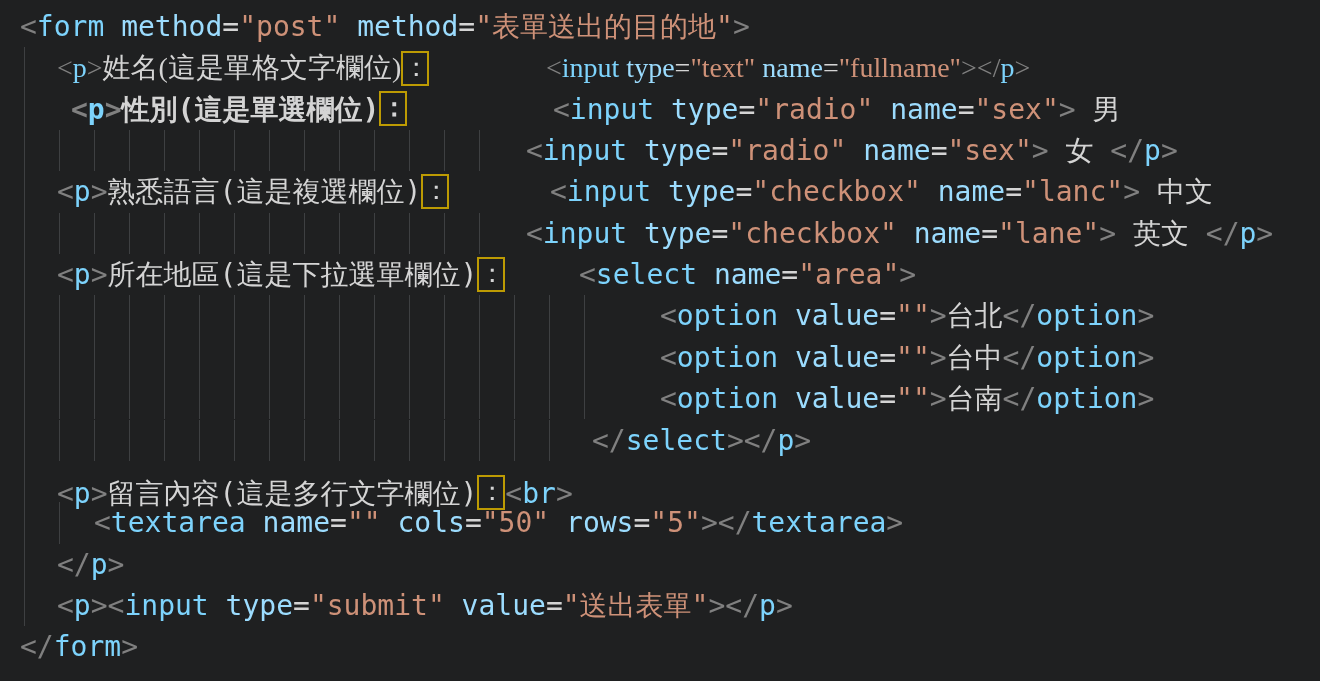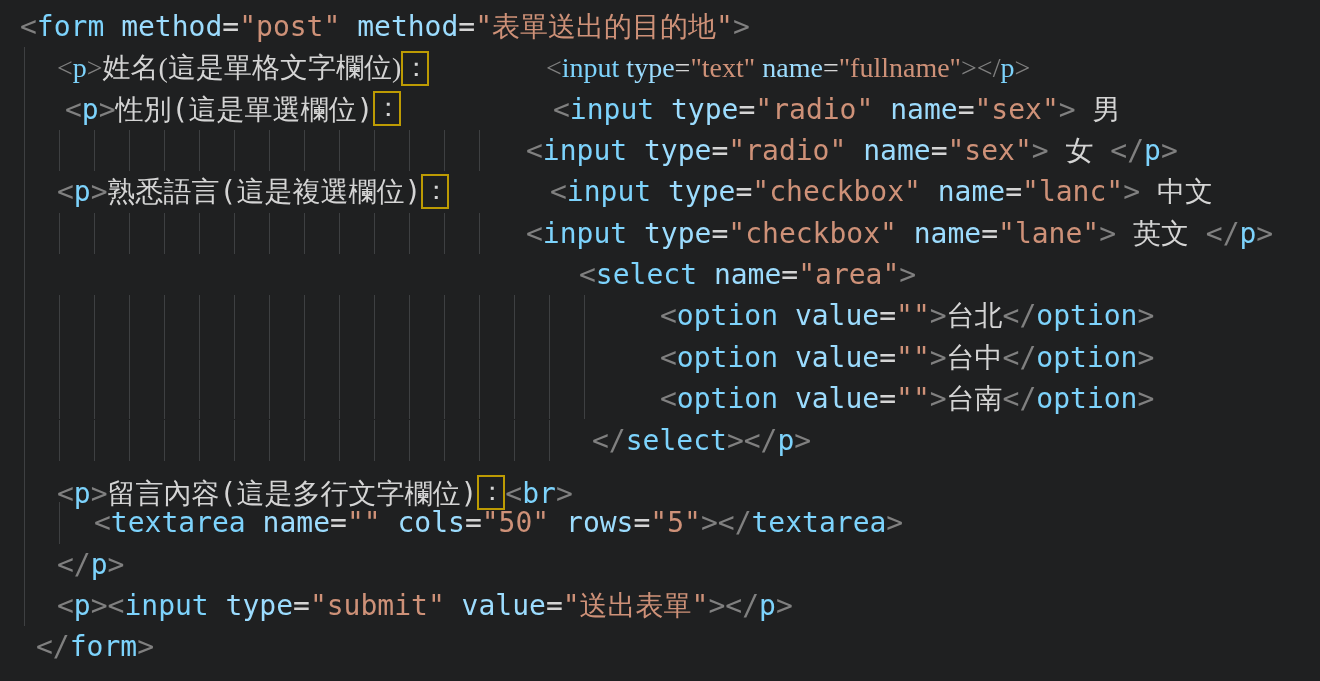--- a/index.html
+++ b/index.html
@@ -44,36 +44,37 @@
 <div class="screen" style="background: rgb(31, 32, 33);">
     <div class="guide-long" style="left: 24px; top: 47px; height: 579px;"></div>
     <div class="line" style="top: 6px;">
       <span class="seg" style="left: 20px;"><span class="p">&lt;</span><span class="t">form</span><span class="x"> </span><span class="a">method</span><span class="e">=</span><span class="s">"post"</span><span class="x"> </span><span class="a">method</span><span class="e">=</span><span class="s">"表單送出的目的地"</span><span class="p">&gt;</span></span>
     </div>
     <div class="line" style="top: 47.35px; font-family: Liberation Serif, serif;">
       <span class="seg" style="left: 57px;"><span class="p">&lt;</span><span class="t">p</span><span class="p">&gt;</span><span class="x">姓名(這是單格文字欄位)</span><span class="ubox">：</span></span>
       <span class="seg" style="left: 546px;"><span class="p">&lt;</span><span class="t">input</span><span class="x"> </span><span class="a">type</span><span class="e">=</span><span class="s">"text"</span><span class="x"> </span><span class="a">name</span><span class="e">=</span><span class="s">"fullname"</span><span class="p">&gt;&lt;/</span><span class="t">p</span><span class="p">&gt;</span></span>
     </div>
     <div class="line" style="top: 88.7px;">
-      <span class="seg" style="left: 65px;"><span class="p">&lt;</span><span class="t">p</span><span class="p">&gt;</span><span class="x">性別(這是單選欄位)</span><span class="ubox">：</span></span>
+      <span class="seg" style="left: 71px; font-weight: bold;"><span class="p">&lt;</span><span class="t">p</span><span class="p">&gt;</span><span class="x">性別(這是單選欄位)</span><span class="ubox">：</span></span>
       <span class="seg" style="left: 553px;"><span class="p">&lt;</span><span class="t">input</span><span class="x"> </span><span class="a">type</span><span class="e">=</span><span class="s">"radio"</span><span class="x"> </span><span class="a">name</span><span class="e">=</span><span class="s">"sex"</span><span class="p">&gt;</span><span class="x"> 男</span></span>
     </div>
     <div class="line" style="top: 130.05px;">
       <div class="guides" style="left: 24px; width: 460px;"></div>
       <span class="seg" style="left: 526px;"><span class="p">&lt;</span><span class="t">input</span><span class="x"> </span><span class="a">type</span><span class="e">=</span><span class="s">"radio"</span><span class="x"> </span><span class="a">name</span><span class="e">=</span><span class="s">"sex"</span><span class="p">&gt;</span><span class="x"> 女 </span><span class="p">&lt;/</span><span class="t">p</span><span class="p">&gt;</span></span>
     </div>
     <div class="line" style="top: 171.4px;">
       <span class="seg" style="left: 57px;"><span class="p">&lt;</span><span class="t">p</span><span class="p">&gt;</span><span class="x">熟悉語言(這是複選欄位)</span><span class="ubox">：</span></span>
       <span class="seg" style="left: 550px;"><span class="p">&lt;</span><span class="t">input</span><span class="x"> </span><span class="a">type</span><span class="e">=</span><span class="s">"checkbox"</span><span class="x"> </span><span class="a">name</span><span class="e">=</span><span class="s">"lanc"</span><span class="p">&gt;</span><span class="x"> 中文</span></span>
     </div>
     <div class="line" style="top: 212.75px;">
       <div class="guides" style="left: 24px; width: 460px;"></div>
       <span class="seg" style="left: 526px;"><span class="p">&lt;</span><span class="t">input</span><span class="x"> </span><span class="a">type</span><span class="e">=</span><span class="s">"checkbox"</span><span class="x"> </span><span class="a">name</span><span class="e">=</span><span class="s">"lane"</span><span class="p">&gt;</span><span class="x"> 英文 </span><span class="p">&lt;/</span><span class="t">p</span><span class="p">&gt;</span></span>
     </div>
     <div class="line" style="top: 254.1px;">
+      <span class="seg" style="left: 57px;"><span class="p">&lt;</span><span class="t">p</span><span class="p">&gt;</span><span class="x">所在地區(這是下拉選單欄位)</span><span class="ubox">：</span></span>
       <span class="seg" style="left: 579px;"><span class="p">&lt;</span><span class="t">select</span><span class="x"> </span><span class="a">name</span><span class="e">=</span><span class="s">"area"</span><span class="p">&gt;</span></span>
     </div>
     <div class="line" style="top: 295.45px;">
       <div class="guides" style="left: 24px; width: 575px;"></div>
       <span class="seg" style="left: 660px;"><span class="p">&lt;</span><span class="t">option</span><span class="x"> </span><span class="a">value</span><span class="e">=</span><span class="s">""</span><span class="p">&gt;</span><span class="x">台北</span><span class="p">&lt;/</span><span class="t">option</span><span class="p">&gt;</span></span>
     </div>
     <div class="line" style="top: 336.8px;">
       <div class="guides" style="left: 24px; width: 575px;"></div>
       <span class="seg" style="left: 660px;"><span class="p">&lt;</span><span class="t">option</span><span class="x"> </span><span class="a">value</span><span class="e">=</span><span class="s">""</span><span class="p">&gt;</span><span class="x">台中</span><span class="p">&lt;/</span><span class="t">option</span><span class="p">&gt;</span></span>
     </div>
@@ -92,15 +93,15 @@
       <div class="guides" style="left: 24px; width: 40px;"></div>
       <span class="seg" style="left: 94px;"><span class="p">&lt;</span><span class="t">textarea</span><span class="x"> </span><span class="a">name</span><span class="e">=</span><span class="s">""</span><span class="x"> </span><span class="a">cols</span><span class="e">=</span><span class="s">"50"</span><span class="x"> </span><span class="a">rows</span><span class="e">=</span><span class="s">"5"</span><span class="p">&gt;&lt;/</span><span class="t">textarea</span><span class="p">&gt;</span></span>
     </div>
     <div class="line" style="top: 543.55px;">
       <span class="seg" style="left: 57px;"><span class="p">&lt;/</span><span class="t">p</span><span class="p">&gt;</span></span>
     </div>
     <div class="line" style="top: 584.9px;">
       <span class="seg" style="left: 57px;"><span class="p">&lt;</span><span class="t">p</span><span class="p">&gt;&lt;</span><span class="t">input</span><span class="x"> </span><span class="a">type</span><span class="e">=</span><span class="s">"submit"</span><span class="x"> </span><span class="a">value</span><span class="e">=</span><span class="s">"送出表單"</span><span class="p">&gt;&lt;/</span><span class="t">p</span><span class="p">&gt;</span></span>
     </div>
     <div class="line" style="top: 626.25px;">
-      <span class="seg" style="left: 36px;"><span class="p">&lt;/</span><span class="t">form</span><span class="p">&gt;</span></span>
+      <span class="seg" style="left: 20px;"><span class="p">&lt;/</span><span class="t">form</span><span class="p">&gt;</span></span>
     </div>
   </div>
 
 </body></html>

